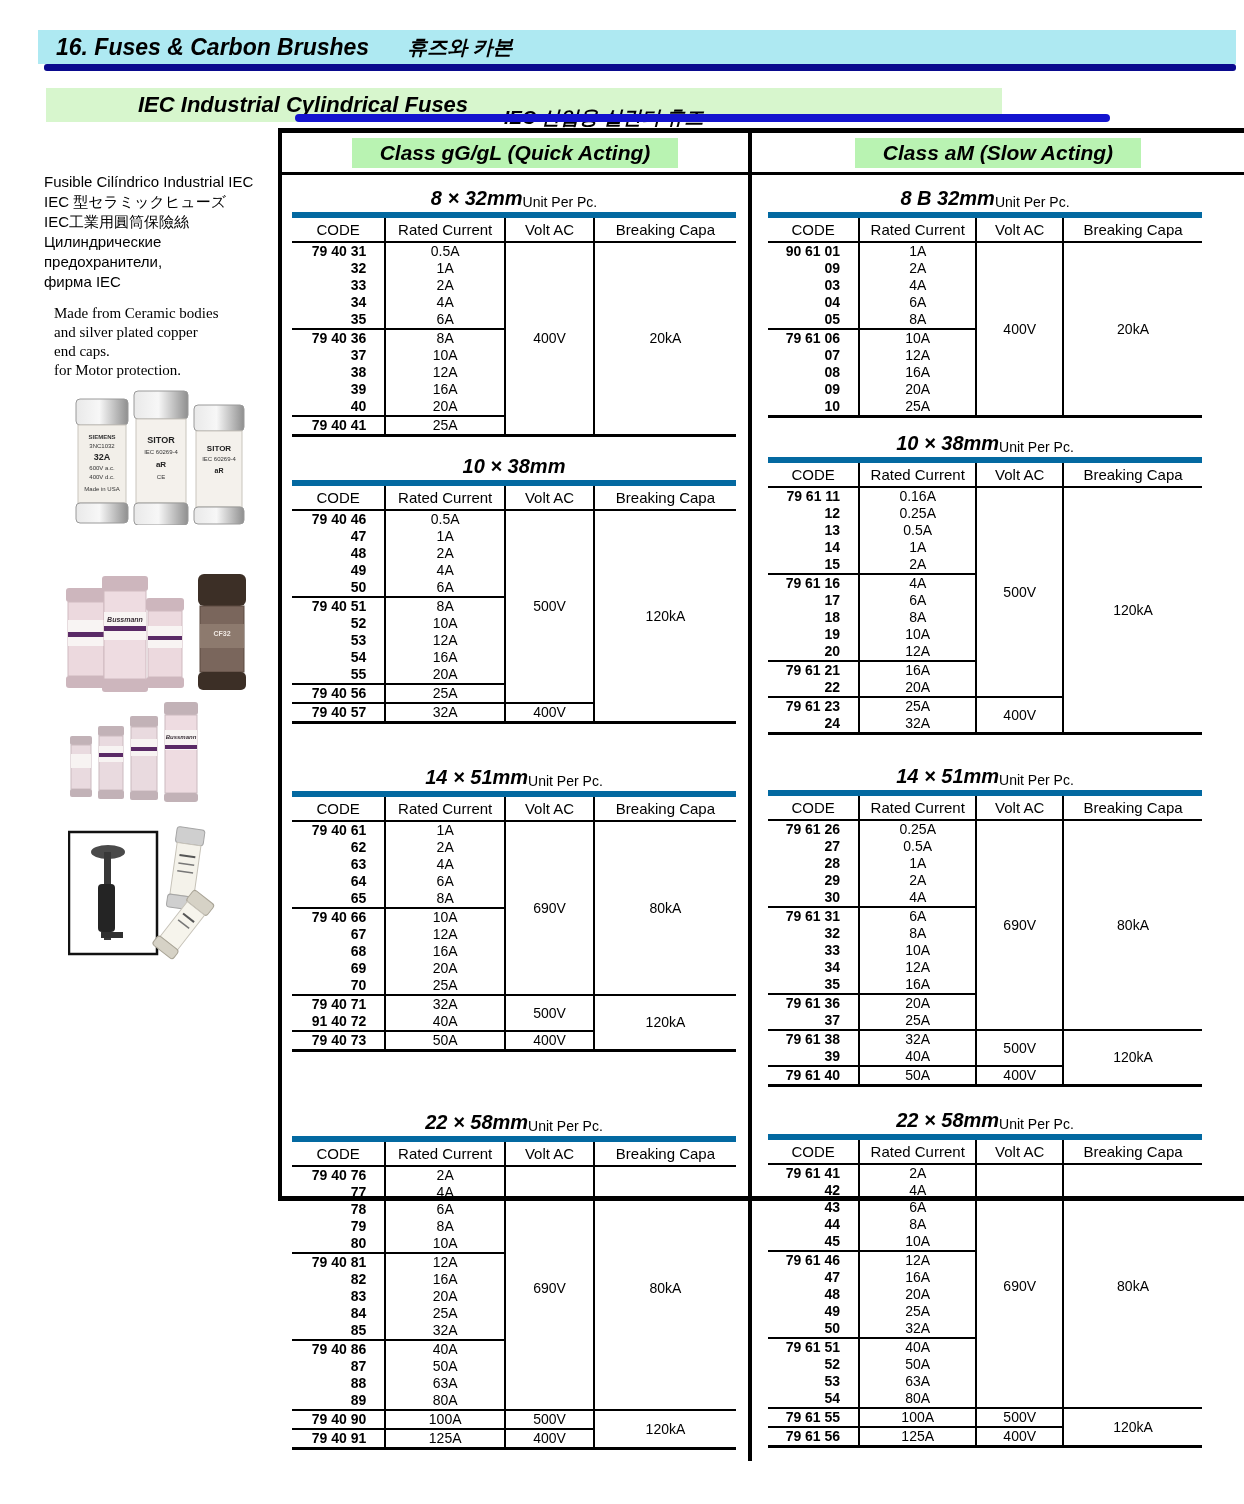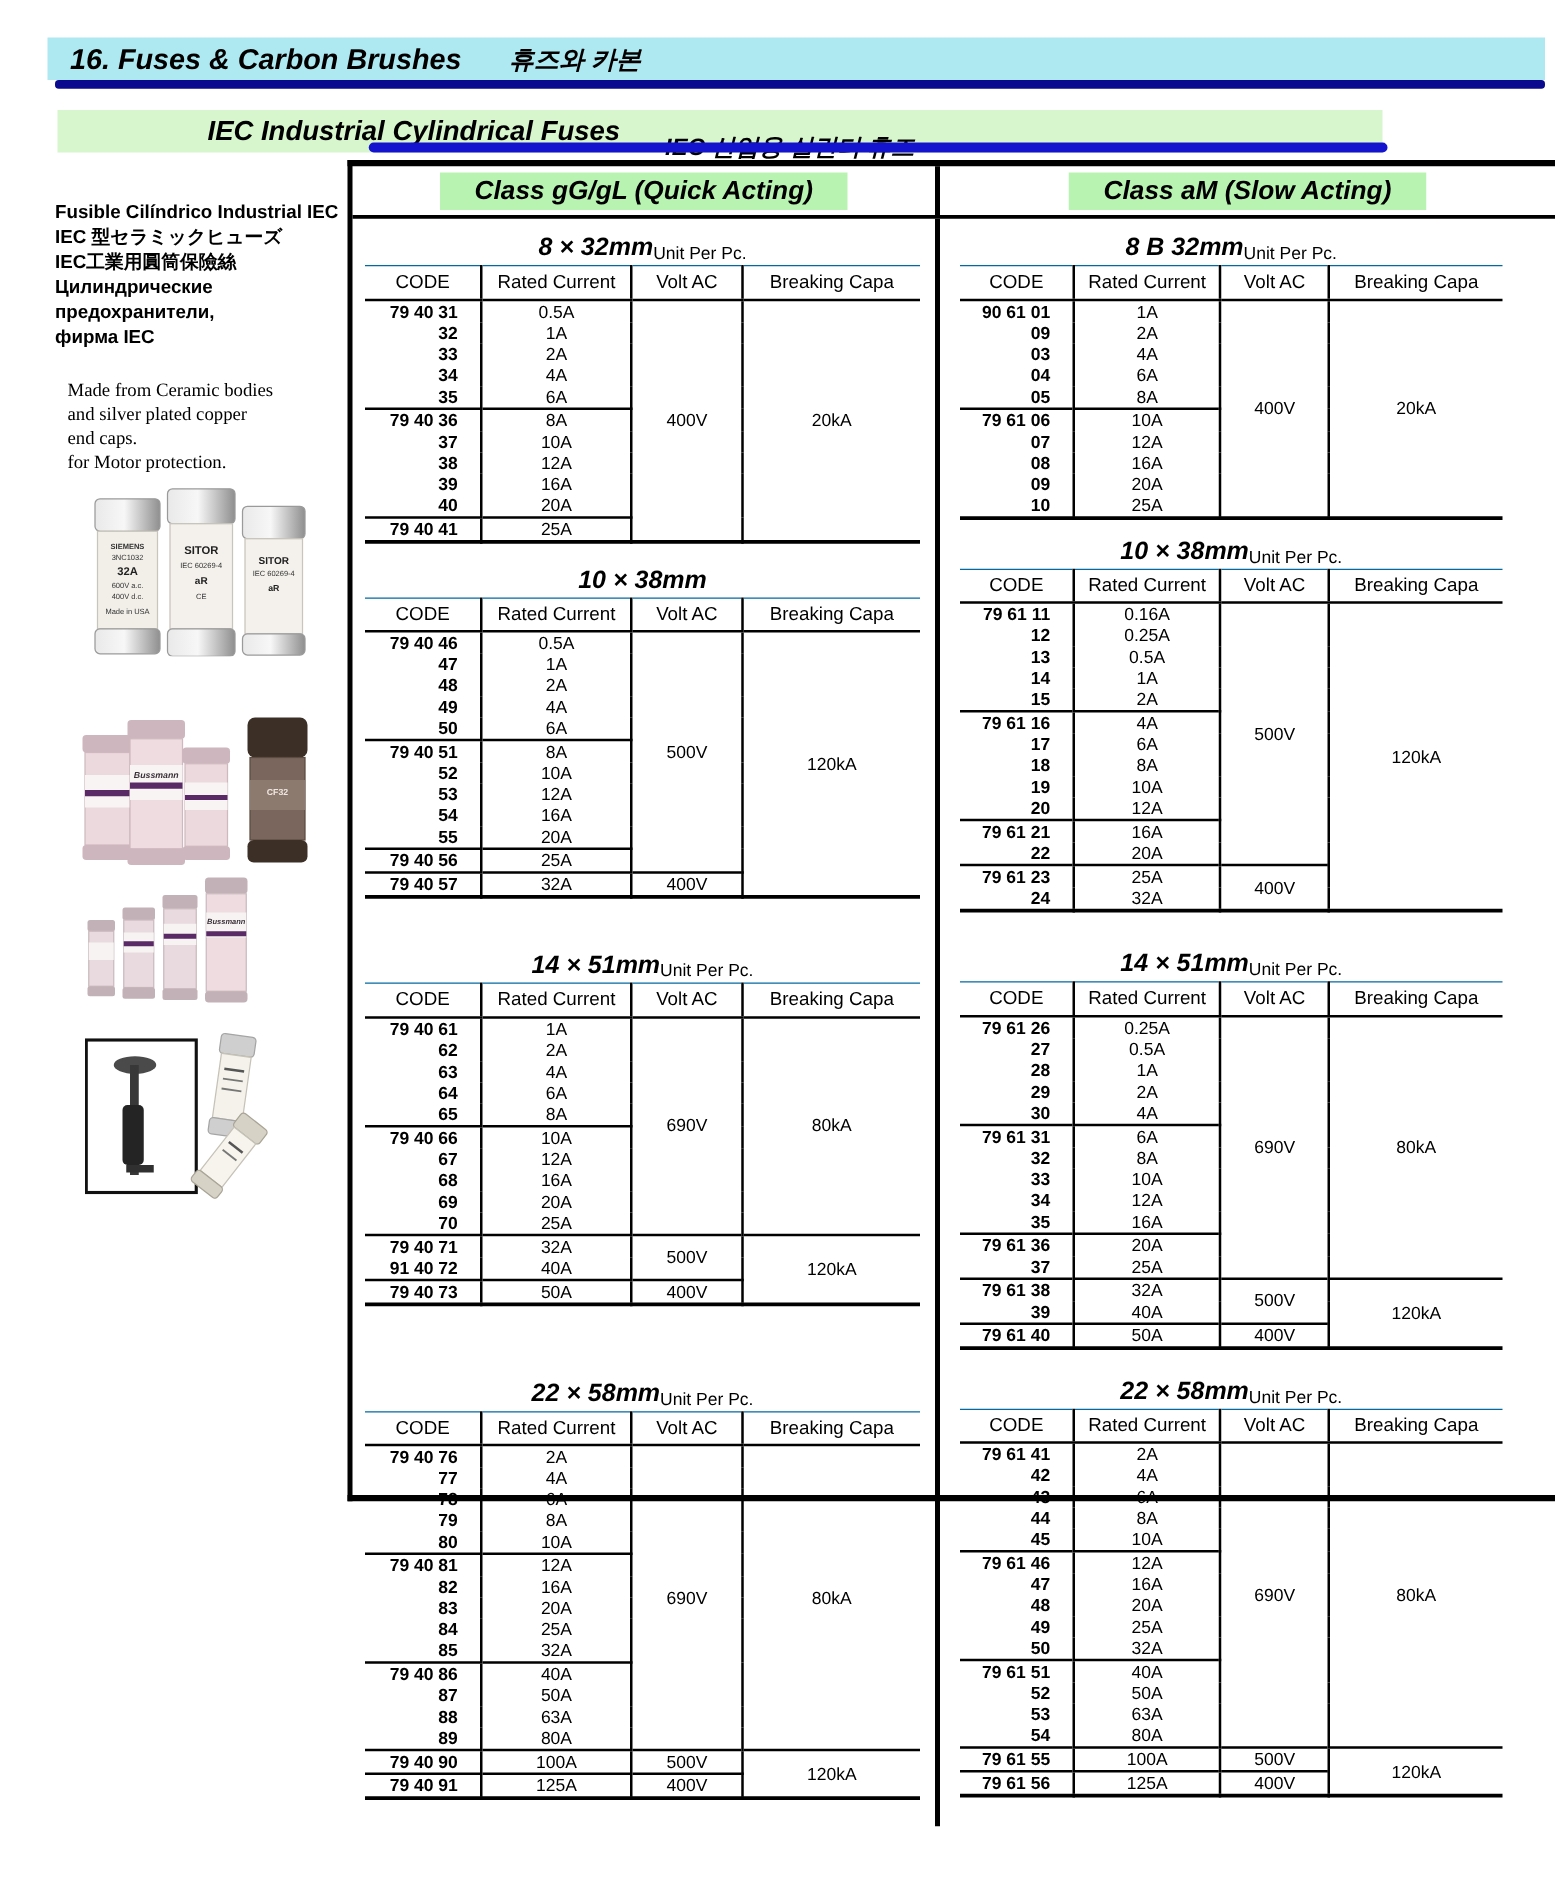--- a/index.html
+++ b/index.html
@@ -9,30 +9,30 @@
     font-family:"Liberation Sans", sans-serif; color:#000;
   }
 
   
   .cyan-band { position:absolute; left:38px; top:30px; width:1198px; height:34px;
     background:#aee9f2; display:flex; align-items:center; gap:38px; padding-left:18px; }
   .cyan-band .en { font-style:italic; font-weight:bold; font-size:23px; }
   .cyan-band .ko { font-style:italic; font-weight:bold; font-size:20px; }
   .navy-bar { position:absolute; left:44px; top:64px; width:1192px; height:7px;
     background:#0a0a8e; border-radius:3px; }
-  .green-band { position:absolute; left:46px; top:88px; width:1060px; height:34px;
-    background:#d7f6cd; display:flex; align-items:center; gap:36px; padding-left:120px; }
+  .green-band { position:absolute; left:46px; top:88px; width:956px; height:34px;
+    background:#d7f6cd; display:flex; align-items:center; gap:36px; padding-left:92px; }
   .green-band .en { font-style:italic; font-weight:bold; font-size:22px; }
   .green-band .ko { font-style:italic; font-weight:bold; font-size:19px;margin-top:25px; }
   .blue-bar { position:absolute; left:295px; top:114px; width:815px; height:8px;
     background:#1414cf; border-radius:4px; }
 
   
   .sidebar { position:absolute; left:40px; top:160px; width:238px; height:980px; }
-  .desc { position:absolute; left:4px; top:0; font-size:15px; line-height:20px;font-weight:bold; }
+  .desc { position:absolute; left:4px; top:12px; font-size:15px; line-height:20px; }
   .note { position:absolute; left:14px; top:144px; font-size:15px; line-height:19px;font-family:Liberation Serif, serif; }
   .photo { position:absolute; }
   .photo svg { display:block; }
 
   
   .main { position:absolute; left:278px; top:128px; width:966px; height:1073px;
     border-top:5px solid #000; border-left:4px solid #000; border-bottom:5px solid #000; }
   .class-row { display:flex; height:42px; border-bottom:3px solid #000; }
   .cc { display:flex; align-items:center; justify-content:center; }
   .cc.left { width:470px; border-right:4px solid #000; }
@@ -50,21 +50,21 @@
   .col-right .tb-1 { margin-top:12px; }
   .col-right .tb-2 { margin-top:28px; }
   .col-right .tb-3 { margin-top:20px; }
 
   .size-row { display:flex; justify-content:center; align-items:flex-end;
     margin-bottom:2px; min-height:25px; padding:0 2px; }
   .size-title { font-size:20px; font-weight:bold; font-style:italic; }
   .unit-label { font-size:14px; }
 
   table { width:100%; border-collapse:collapse; table-layout:fixed;
-    border-top:1px solid #0369a1; border-bottom:3px solid #000; }
+    border-top:6px solid #0369a1; border-bottom:3px solid #000; }
   th { font-weight:normal; font-size:15px; height:27px; padding:0;
     border-bottom:2px solid #000; }
   td { font-size:14px; height:17px; line-height:17px; padding:0; text-align:center;
     vertical-align:middle; }
   .bL { border-left:2px solid #000; }
   td.code { text-align:right; padding-right:18px; font-weight:bold; }
   tr.gs > td { border-top:2px solid #000; }
 
   .tiny { font-size:6px; fill:#333; }
 </style>

